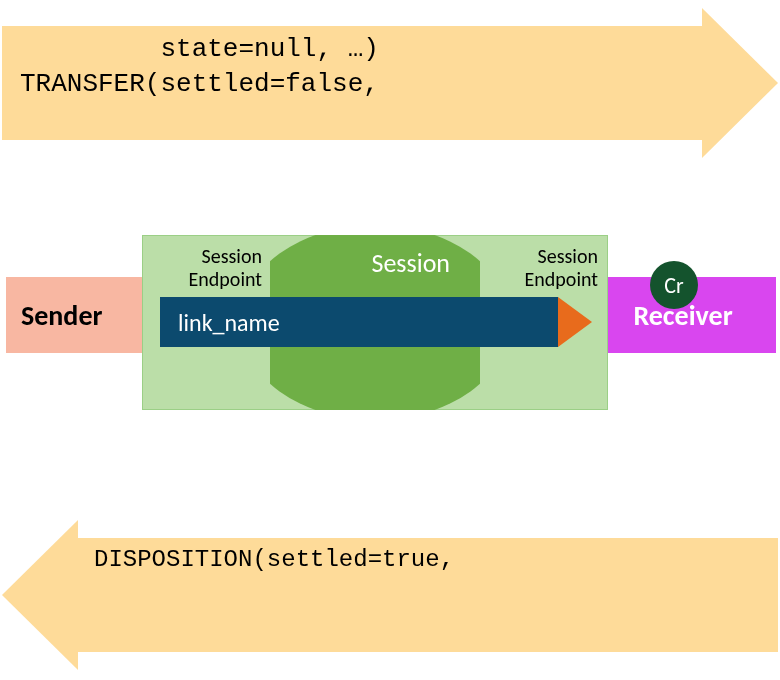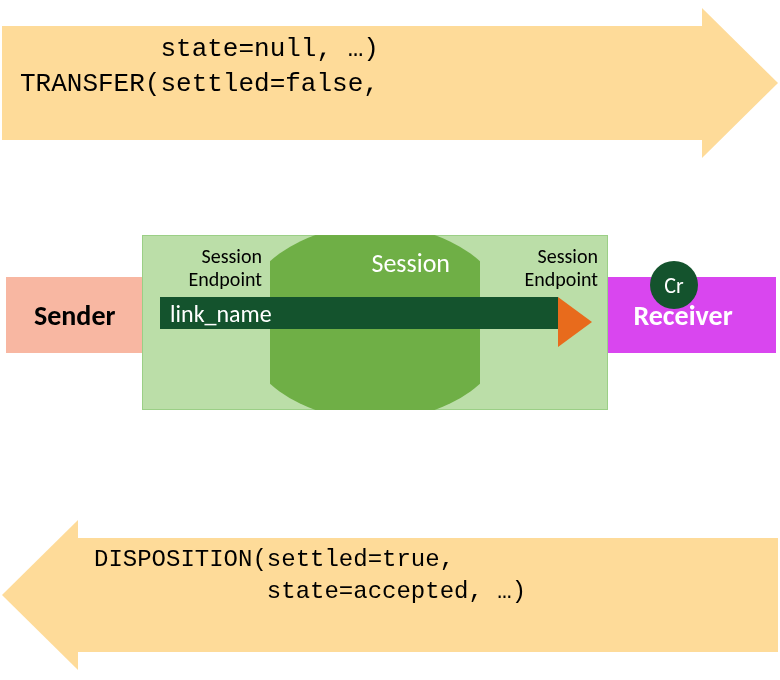--- a/index.html
+++ b/index.html
@@ -38,21 +38,21 @@
     position:absolute;left:92px;top:24px;font-size:24px;line-height:1.35;color:#000;
   }
   
   
   .mid{position:absolute;left:0;top:235px;width:780px;height:175px;}
   
   .sender{
     position:absolute;left:6px;top:42px;width:180px;height:76px;
     background:#F8B7A2;
     display:flex;align-items:center;justify-content:flex-start;
-    padding-left:28px;
+    padding-left:15px;
     font-size:28px;font-weight:bold;color:#000;box-sizing:border-box;
   }
   .receiver{
     position:absolute;left:590px;top:42px;width:186px;height:76px;
     background:#d946ef;
     display:flex;align-items:center;justify-content:center;
     font-size:28px;font-weight:bold;color:#fff;
   }
   
   
@@ -73,23 +73,23 @@
     position:absolute;font-size:20px;color:#000;line-height:1.15;
     text-align:right;
   }
   .ep-left{left:152px;top:10px;width:110px;}
   .ep-right{left:488px;top:10px;width:110px;}
   .sess-label{left:300px;top:14px;width:150px;color:#fff;font-size:26px;}
   
   
   .link-arrow{position:absolute;left:160px;top:62px;width:432px;height:50px;}
   .link-arrow .lbody{
-    position:absolute;left:0;top:0;width:398px;height:32px;background:#14532d;
+    position:absolute;left:0;top:0;width:398px;height:50px;background:#0c4a6e;
     display:flex;align-items:center;color:#fff;font-size:24px;
-    padding-left:10px;box-sizing:border-box;
+    padding-left:18px;box-sizing:border-box;
   }
   .link-arrow .lhead{
     position:absolute;left:398px;top:0;width:0;height:0;
     border-top:25px solid transparent;
     border-bottom:25px solid transparent;
     border-left:34px solid #E86B1C;
   }
   
   
   .cr{
@@ -144,15 +144,14 @@
   <div class="cr">
     <span>Cr</span>
   </div>
 </div>
 
 <div class="arrow-bot">
   <div class="head"></div>
   <div class="body"></div>
   <div class="txt mono">
     <div>DISPOSITION(settled=true,</div>
-    <div style="white-space:pre">            state=accepted, …)</div>
   </div>
 </div>
 
 </body></html>

